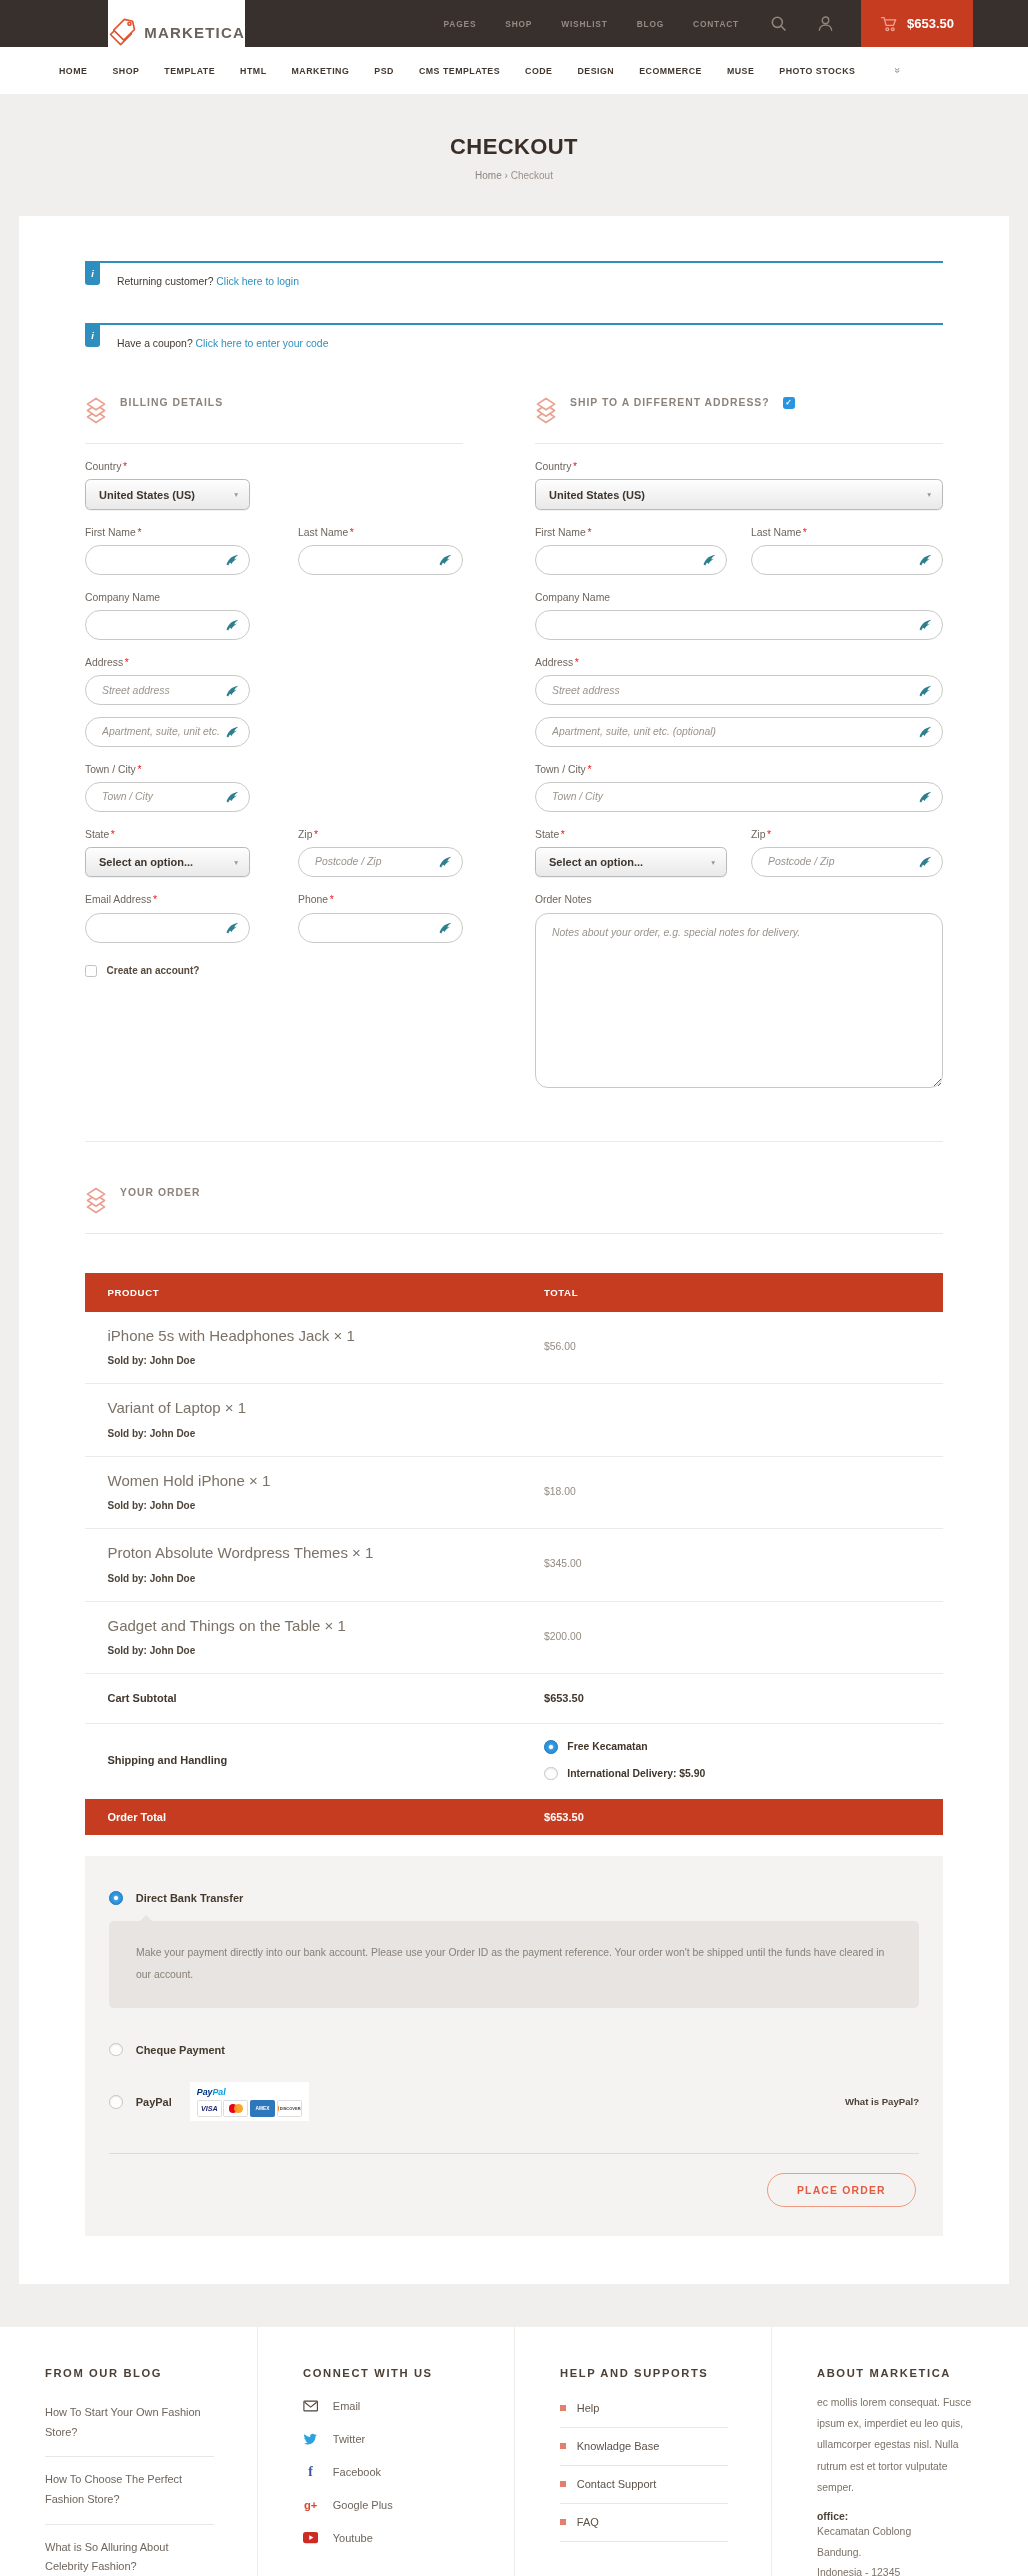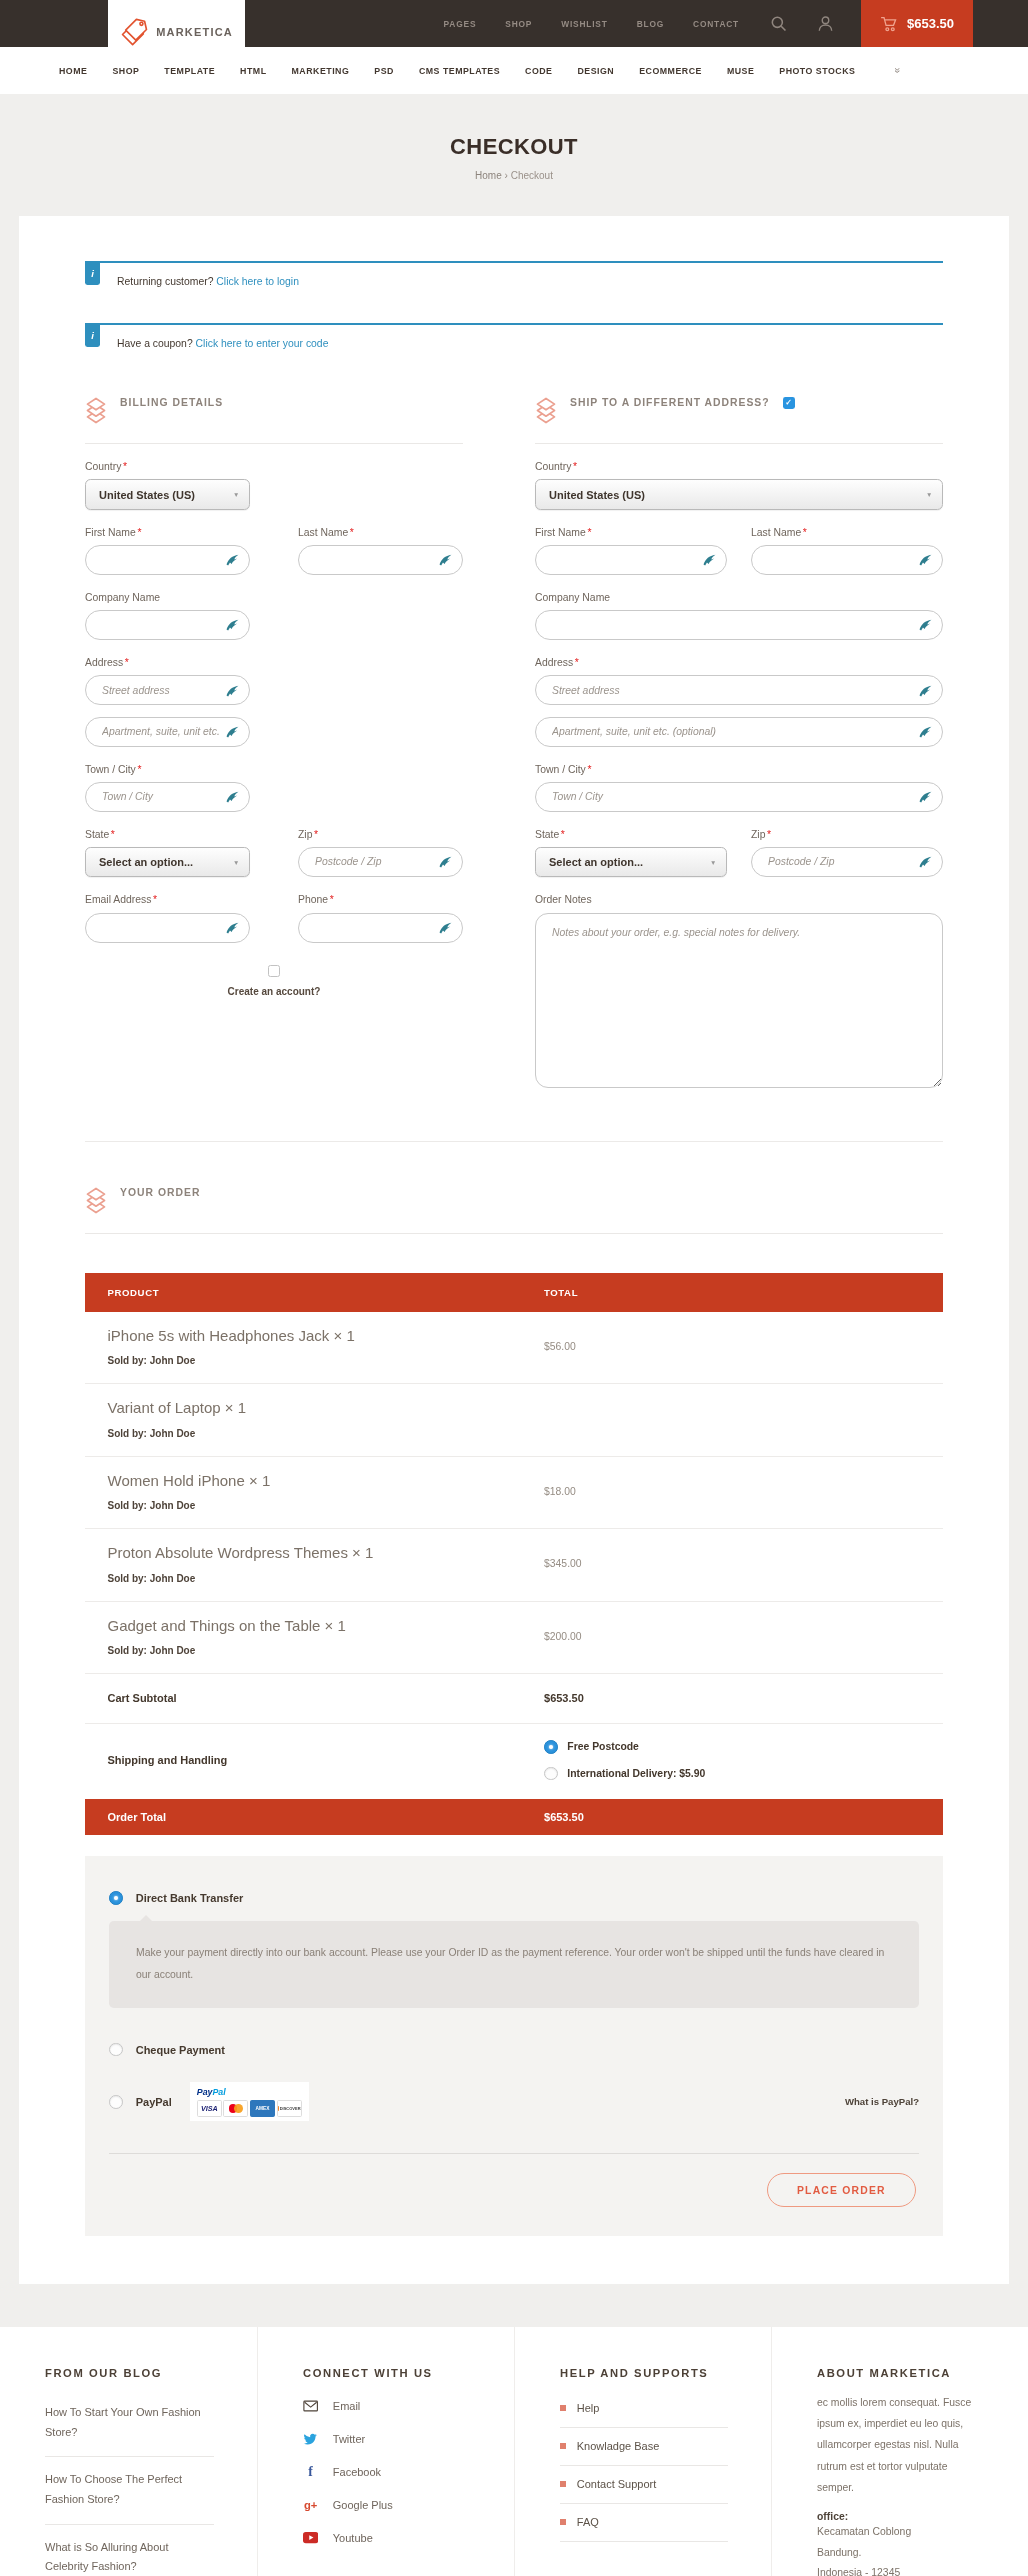--- a/index.html
+++ b/index.html
@@ -4,21 +4,21 @@
 <title>Checkout</title>
 <style>
   * { margin:0; padding:0; box-sizing:border-box; }
   body { background:#f0efed; font-family:"Liberation Sans", sans-serif; }
   .page { width:1028px; margin:0 auto; background:#f0efed; }
 
   
   .topbar { position:relative; height:47px; background:#37302c; display:flex; align-items:center; }
   .logo-box { position:absolute; left:108px; top:0; width:137px; height:64px; background:#fff; z-index:5;
               display:flex; align-items:center; justify-content:center; gap:7.2px; }
-  .logo-text { font-size:11px; font-weight:bold; letter-spacing:1.2px; color:#6a625c; }
+  .logo-text { font-size:15px; font-weight:bold; letter-spacing:1.2px; color:#6a625c; }
   .topnav { margin-left:auto; display:flex; align-items:center; gap:29px; }
   .topnav a { font-size:8.4px; font-weight:bold; letter-spacing:0.8px; color:#958b84; text-decoration:none; cursor:pointer; }
   .hicon { width:17px; height:17px; margin-left:30.5px; cursor:pointer; }
   .cart-btn { margin-left:27px; margin-right:55px; height:47px; min-width:112px; background:#c63c20;
               display:flex; align-items:center; justify-content:center; gap:8px; cursor:pointer; }
   .cart-total { color:#fff; font-weight:bold; font-size:13px; }
 
   
   .mainnav { height:47px; background:#fff; display:flex; align-items:center; padding-left:59px; gap:25px; }
   .mainnav a { font-size:8.8px; font-weight:bold; letter-spacing:0.5px; color:#42372f; text-decoration:none; cursor:pointer; }
@@ -62,21 +62,21 @@
             display:flex; align-items:center; padding:0 24px 0 13px; font-size:11px; font-weight:bold; color:#3f352d;
             position:relative; box-shadow:0 0.8px 0.8px rgba(0,0,0,0.06); cursor:pointer; }
   .select::after { content:"▼"; position:absolute; right:9.6px; font-size:6.4px; color:#999; }
   .w-half { width:165px; }
 
   .cb { width:12px; height:12px; border-radius:2.4px; flex:none; cursor:pointer; }
   .cb.on { background:#2994e0; position:relative; }
   .cb.on::after { content:"✓"; position:absolute; left:0; top:0; width:12px; height:12px; color:#fff;
                   font-size:8px; line-height:12px; text-align:center; font-weight:bold; }
   .cb.off { background:#fff; border:0.8px solid #c2c2c2; }
-  .cb-row { display:flex; align-items:center; gap:9.6px; margin-top:22px;flex-direction:column; }
+  .cb-row { display:flex; align-items:center; gap:9.6px; margin-top:22px; }
   .cb-label { font-size:10px; font-weight:bold; color:#56493e; }
 
   .ta { width:100%; height:175px; border:0.8px solid #c9c9c9; border-radius:13px; padding:13px 16px;
         font-size:10.4px; color:#555; font-family:"Liberation Sans",sans-serif; resize:both; outline:none; }
 
   
   .order-sec { border-top:0.8px solid #eceae8; padding-top:45px; }
   .otable { margin-top:39px; }
   .ohead { display:flex; background:#c63c20; height:39px; align-items:center; color:#fff; font-weight:bold;
            font-size:9.6px; letter-spacing:0.6px; }
@@ -468,21 +468,21 @@
         <div class="subrow">
           <span class="oc-product">Cart Subtotal</span>
           <span class="oc-total">$653.50</span>
         </div>
 
         <div class="shiprow">
           <span class="oc-product">Shipping and Handling</span>
           <div class="shipopts">
             <div class="sopt">
               <span class="radio on"></span>
-              <span>Free Postcode</span>
+              <span>Free Kecamatan</span>
             </div>
             <div class="sopt">
               <span class="radio off"></span>
               <span>International Delivery: $5.90</span>
             </div>
           </div>
         </div>
 
         <div class="totalrow">
           <span class="oc-product">Order Total</span>

